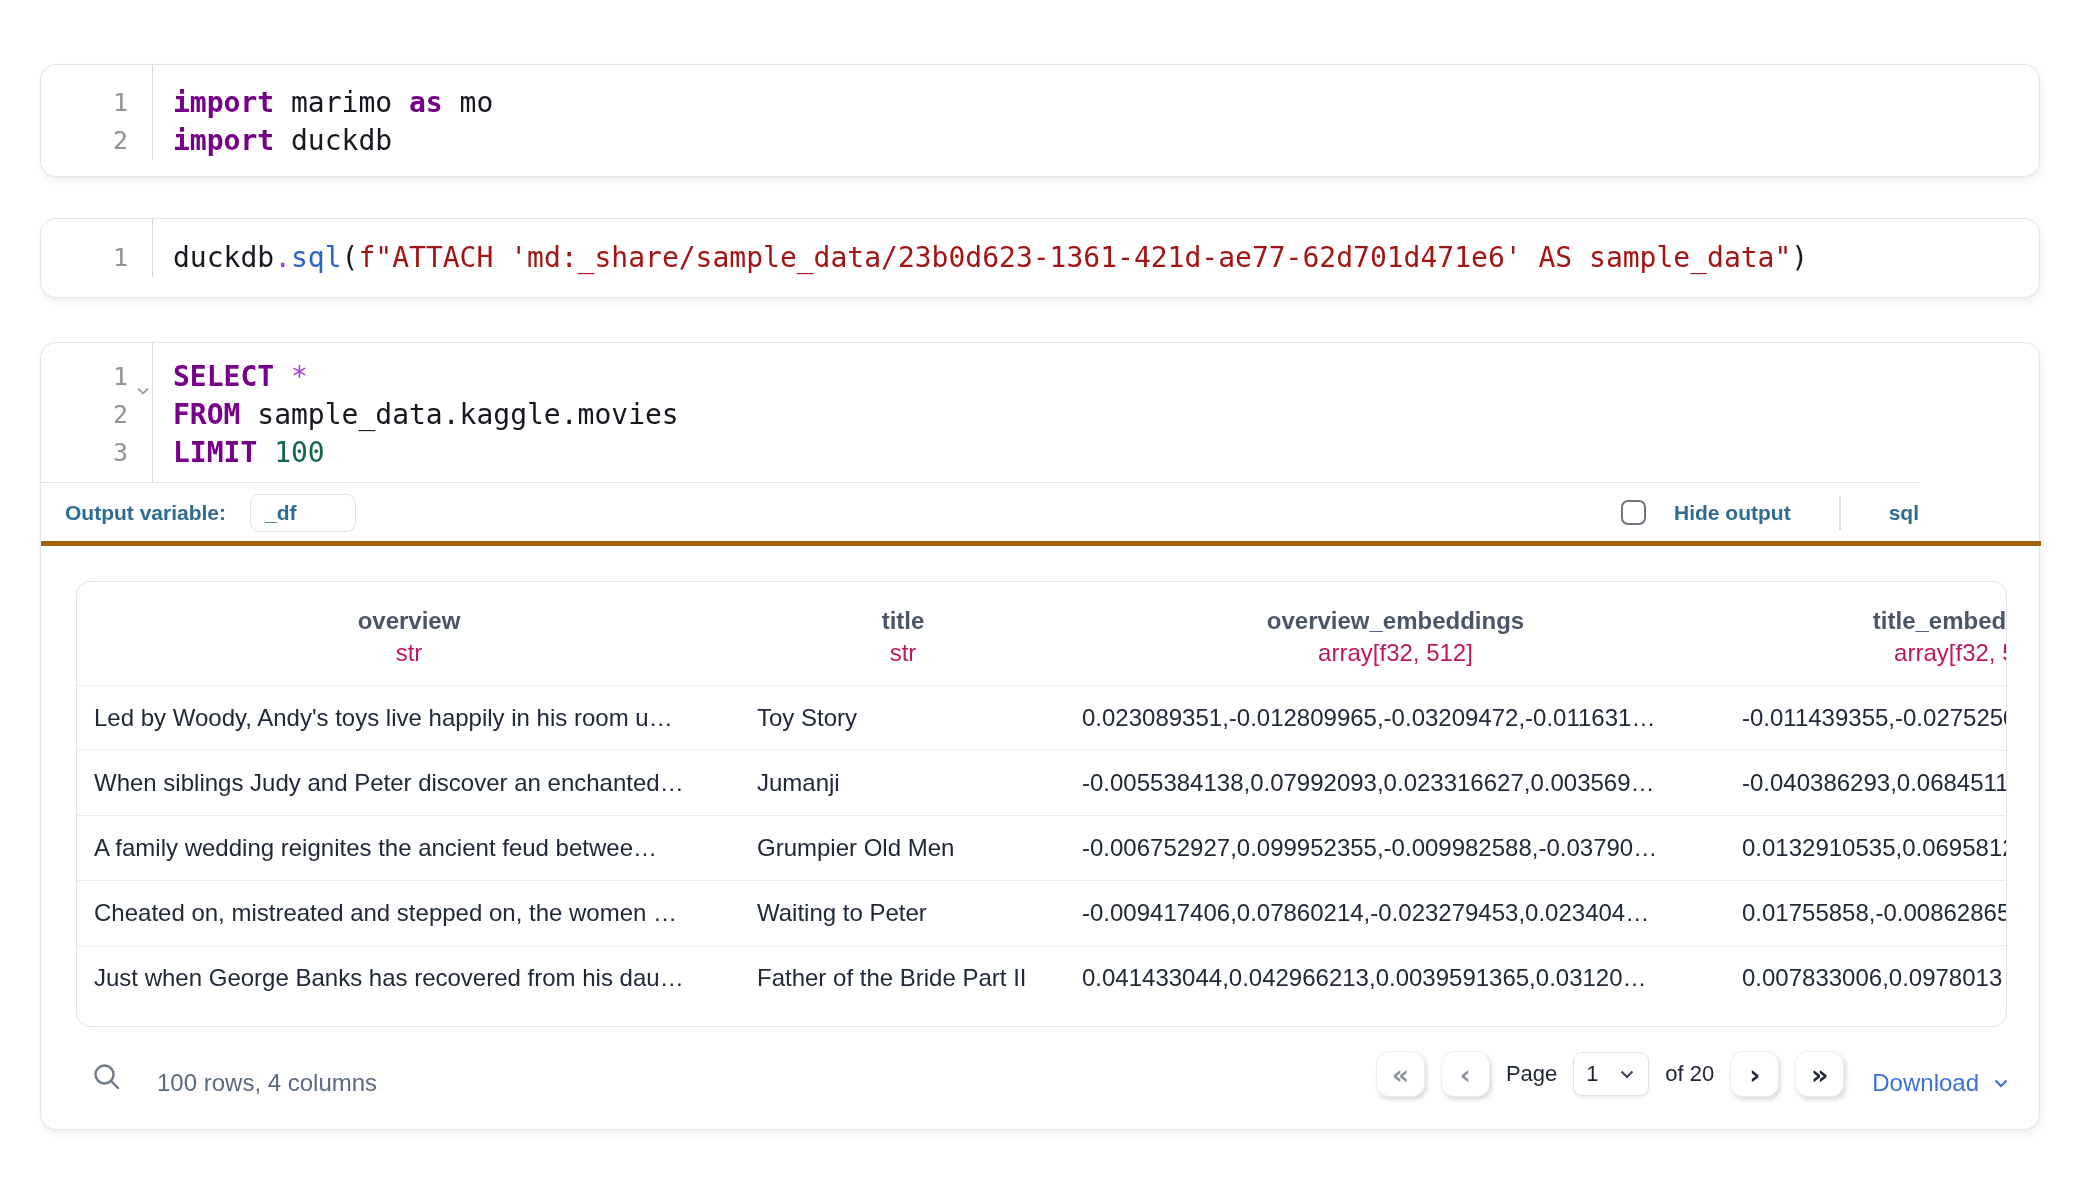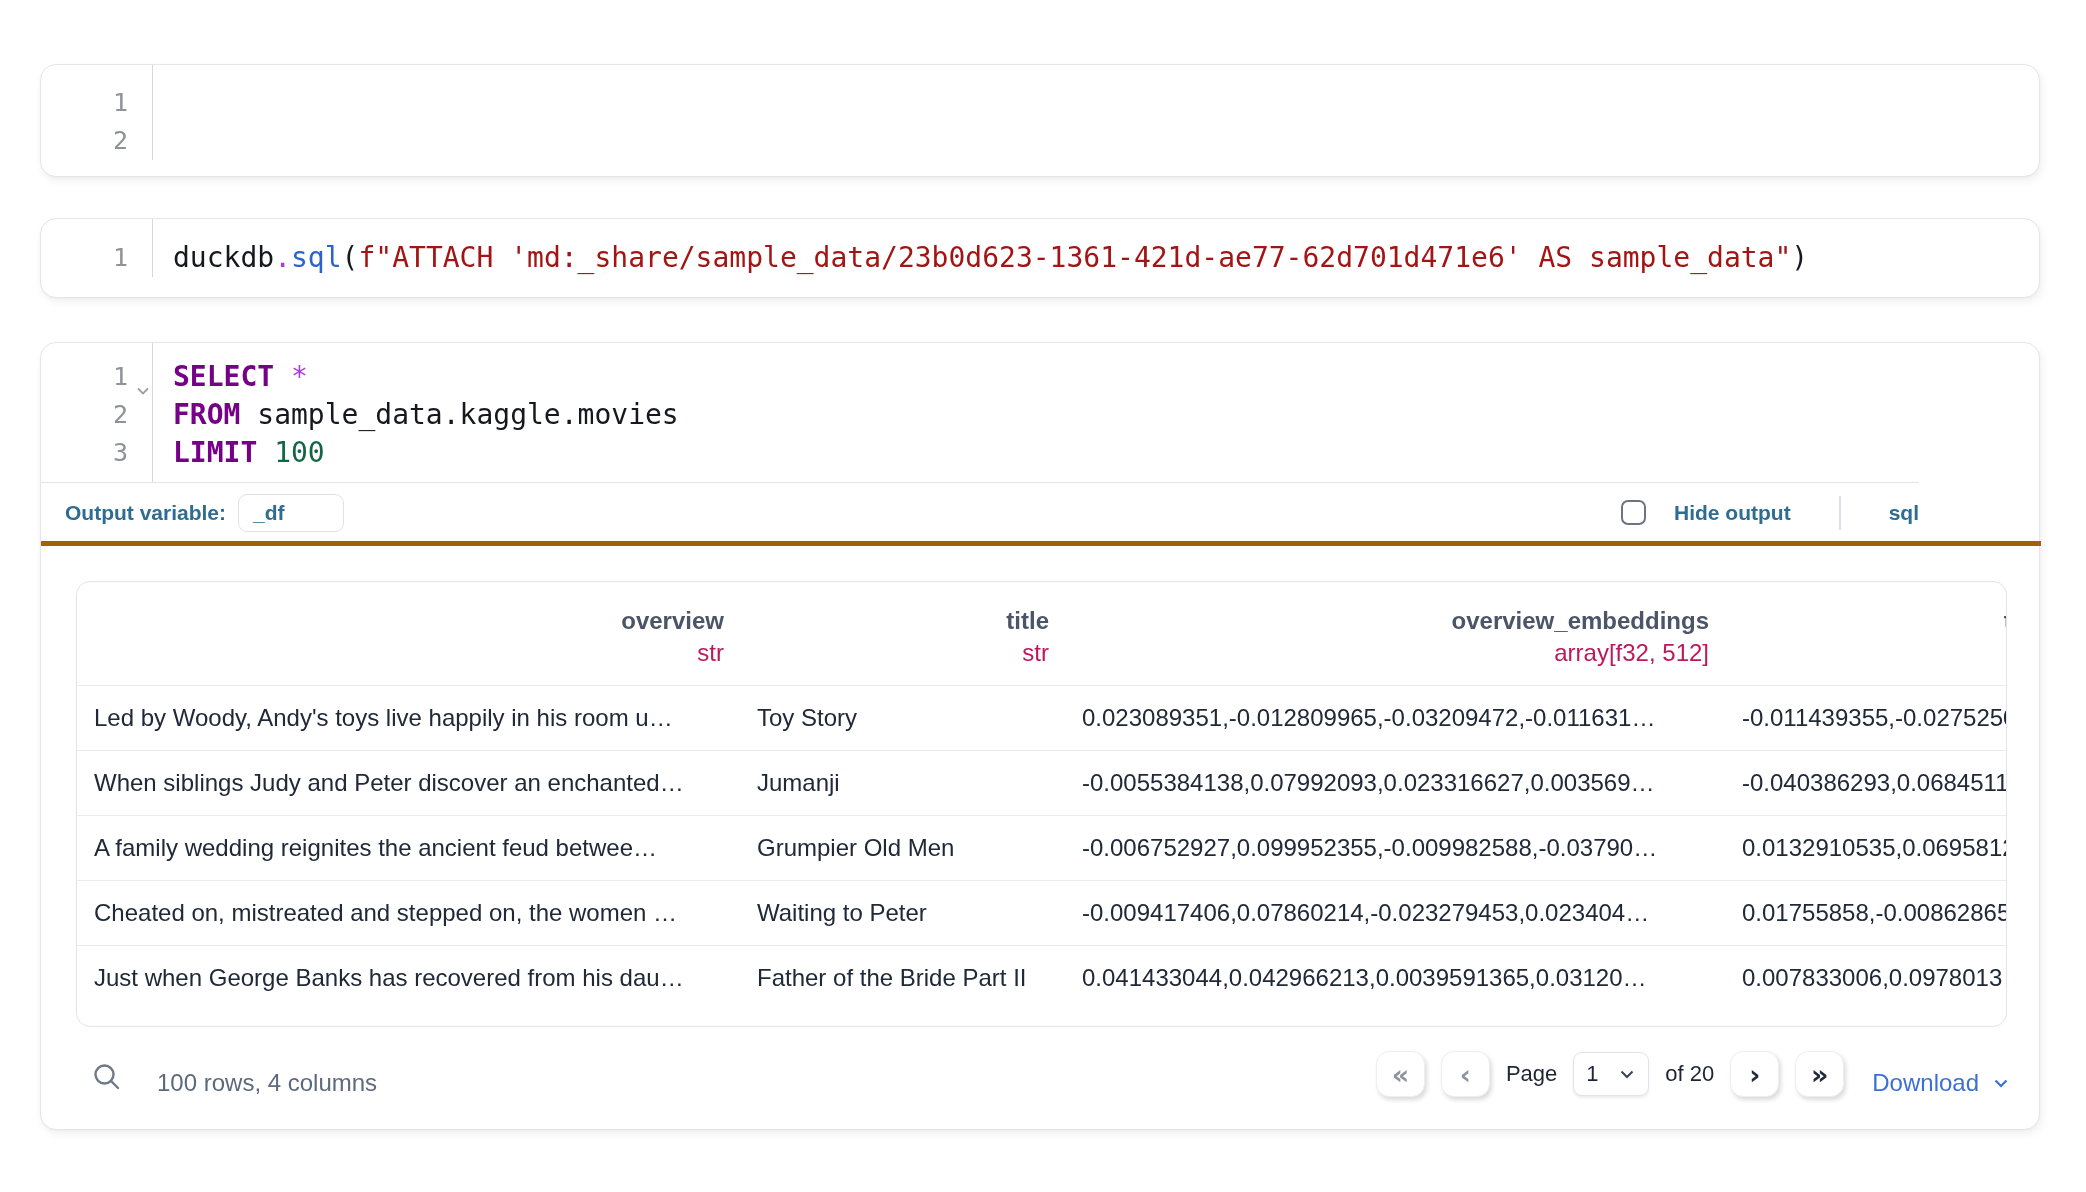--- a/index.html
+++ b/index.html
@@ -43,39 +43,39 @@
   .tk.num { color:#116644; }
 
   
   .cell-toolbar {
     position:absolute; left:0; top:141px; width:2000px; height:62px;
     border-bottom:5px solid #a16207;
     display:flex; align-items:center; padding:0 122px 0 24px;
   }
   .tb-label { font-size:21px; font-weight:bold; color:#2e6d91; }
   .var-input {
-    margin-left:12px; width:106px; height:38px;
+    margin-left:24px; width:106px; height:38px;
     border:1.5px solid #dfe3e9; border-radius:9px; background:#fff;
     display:flex; align-items:center; padding-left:14px;
     font-size:21px; font-weight:bold; color:#2e6d91;
   }
   .tb-right { margin-left:auto; display:flex; align-items:center;gap:12px; }
   .checkbox {
     width:25px; height:25px; border:2.5px solid #6d7480; border-radius:7px;
     background:#fff; margin-right:16px;
   }
   .vsep { width:2px; height:34px; background:#dcdfe5; margin:0 36px; }
 
   
   .table-card {
     position:absolute; left:35px; top:238px; width:1931px; height:446px;
     border:1px solid #e3e3e6; border-radius:14px; overflow:hidden; background:#fff;
   }
   table { border-collapse:collapse; table-layout:fixed; width:2140px; }
-  th { text-align:right; vertical-align:top; padding:25px 16px 18px 17px; }
+  th { text-align:center; vertical-align:top; padding:25px 16px 18px 17px; }
   .cname { font-size:24px; font-weight:bold; color:#4b5568; }
   .ctype { font-size:24px; font-weight:normal; color:#be185d; margin-top:4px; }
   td {
     height:65px; padding:0 16px 0 17px; font-size:24px; color:#202938;
     white-space:nowrap; overflow:hidden;
   }
   tbody tr td { border-top:1px solid #e9edf3; }
 
   
   .table-footer {
@@ -108,20 +108,24 @@
 </head>
 <body>
 
 <main>
 
   <section class="cell cell1">
     <div class="editor">
       <div class="gutter">
         <div class="ln">1</div>
         <div class="ln">2</div>
+      </div>
+      <div class="codecol">
+        <div class="cm-line"><span class="tk kw">import</span><span class="tk"> marimo </span><span class="tk kw">as</span><span class="tk"> mo</span></div>
+        <div class="cm-line"><span class="tk kw">import</span><span class="tk"> duckdb</span></div>
       </div>
     </div>
   </section>
 
   <section class="cell cell2">
     <div class="editor">
       <div class="gutter">
         <div class="ln">1</div>
       </div>
       <div class="codecol">

